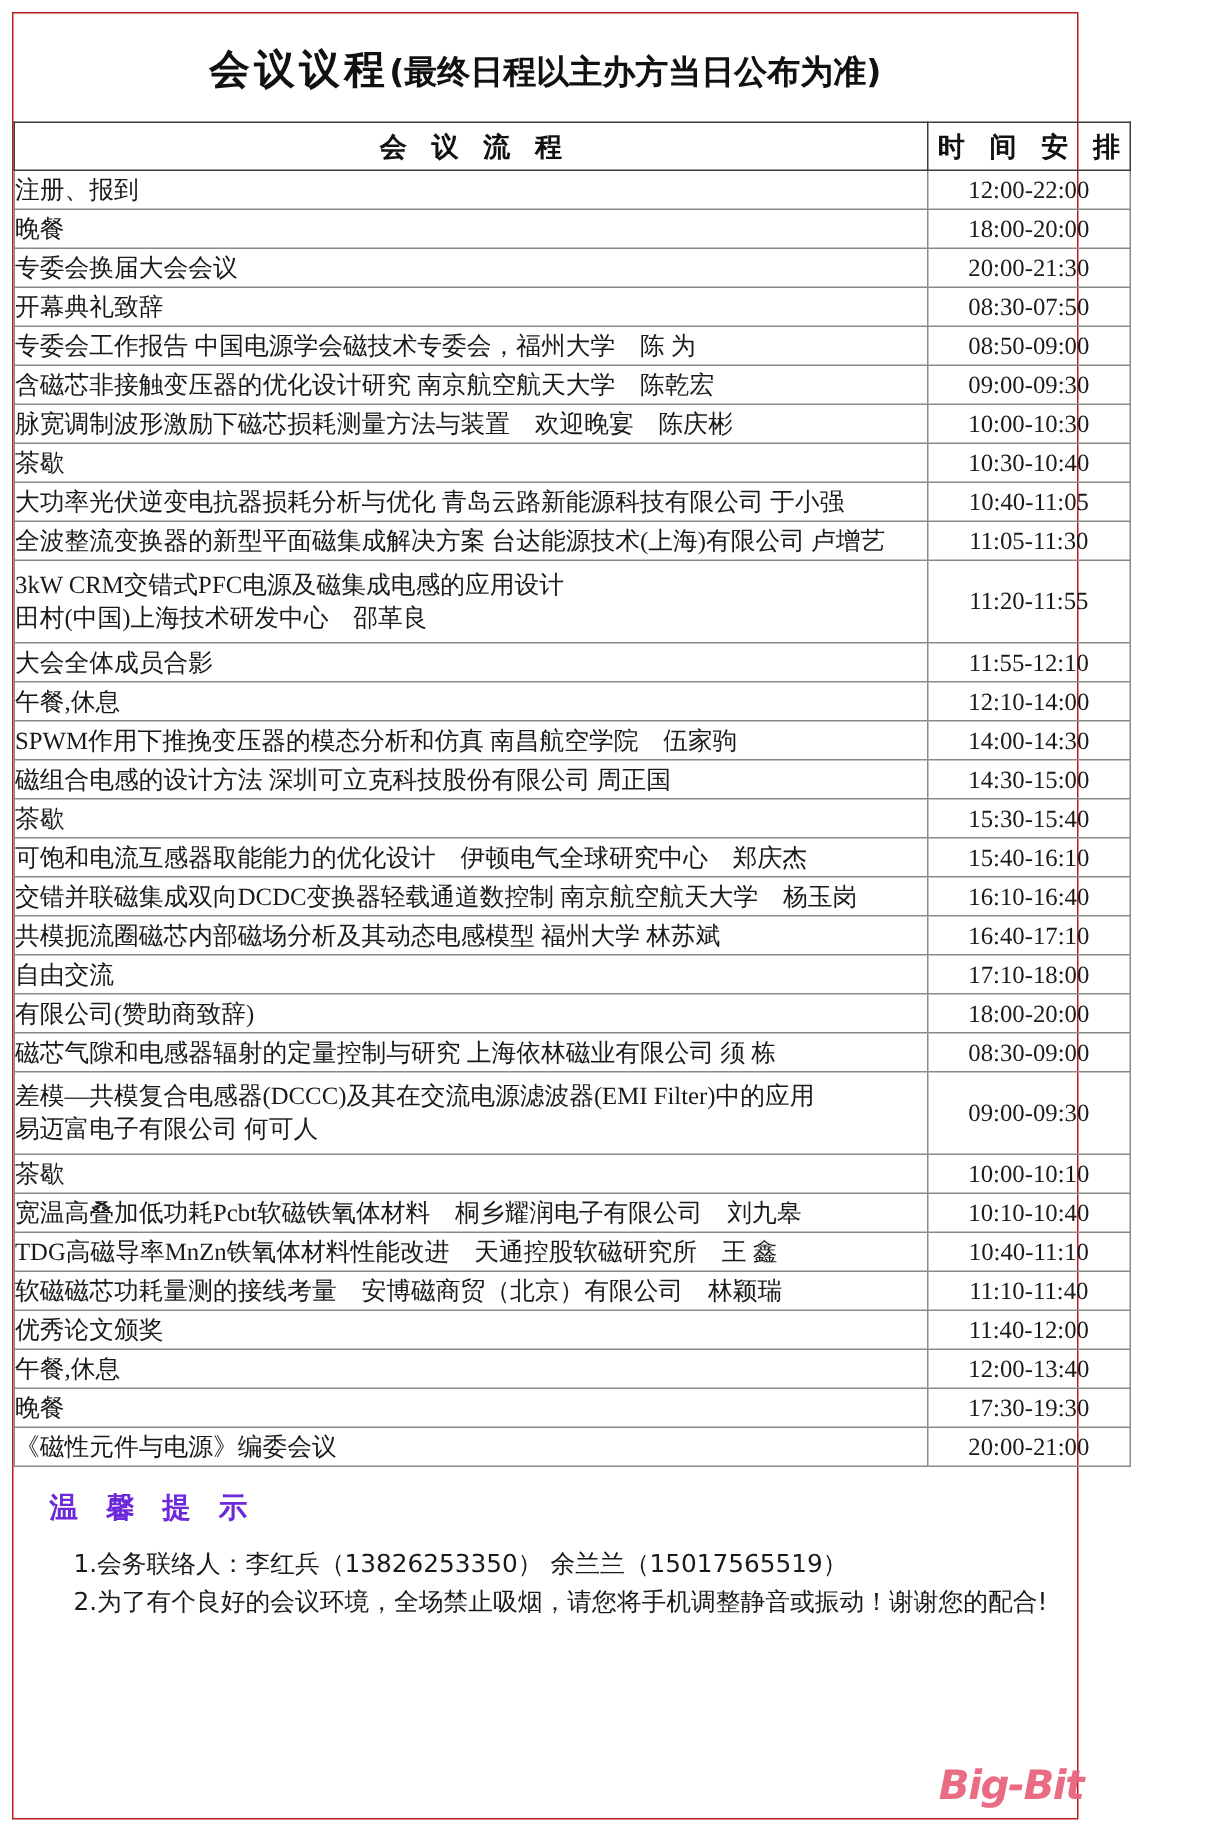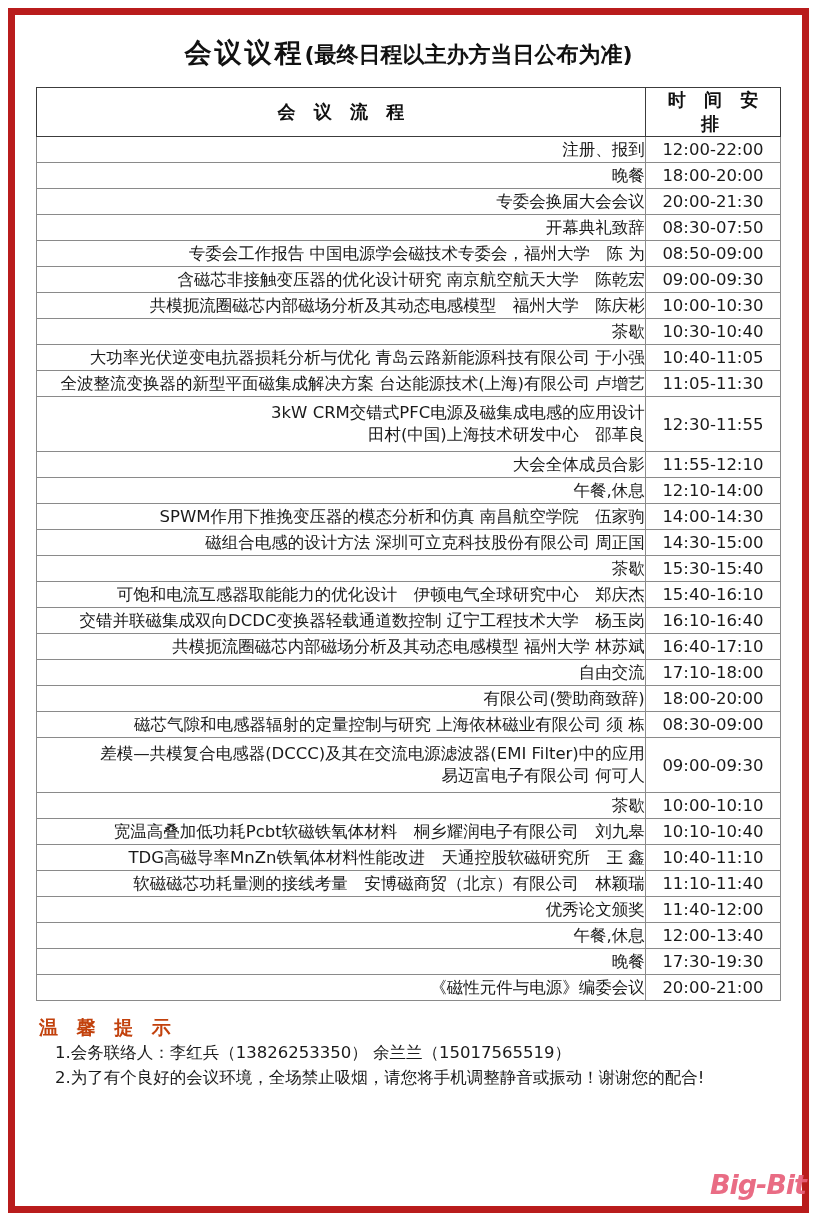--- a/index.html
+++ b/index.html
@@ -12,23 +12,23 @@
     height: 1221px;
     font-family: "DejaVu Sans", "Liberation Sans", sans-serif;
     color: #1a1a1a;
     position: relative;
     overflow: hidden;
   }
   #page {
     position: absolute;
     left: 8px;
     top: 8px;
-    width: 801px;
+    width: 711px;
     height: 1205px;
-    border: 7px solid #b91c1c;
+    border: 1px solid #b91c1c;
     box-sizing: border-box;
     background: #fff;
   }
   #page-title {
     text-align: center;
     font-size: 26px;
     font-weight: bold;
     letter-spacing: 0px;
     margin-top: 22px;
     margin-bottom: 0;
@@ -42,20 +42,21 @@
   #page-title .t-sub {
     font-size: 22px;
     letter-spacing: 0px;
   }
   #agenda-table {
     border-collapse: collapse;
     margin: 18px auto 0 auto;
     width: 745px;
     table-layout: fixed;
     border: 1.5px solid #3c3c3c;
+    font-family: Liberation Serif, serif;
   }
   #agenda-table th,
   #agenda-table td {
     border: 1px solid #8a8a8a;
     padding: 0;
     vertical-align: middle;
   }
   #agenda-table thead th {
     border-color: #3c3c3c;
     font-weight: bold;
@@ -64,21 +65,21 @@
     letter-spacing: 6px;
     text-indent: 6px;
     color: #111;
   }
   .col-flow   { width: 608px; }
   .col-time   { width: 135px; }
   td.cell-flow {
     font-size: 16.5px;
     line-height: 1.35;
     padding: 3px 0 3px 7px;
-    text-align: right;
+    text-align: left;
     letter-spacing: 0px;
     white-space: pre-line;
     color: #1a1a1a;
   }
   td.cell-time {
     font-size: 16.5px;
     text-align: center;
     padding: 3px 4px;
     letter-spacing: 0px;
     color: #1a1a1a;
@@ -88,22 +89,22 @@
   tr.row-single td.cell-time { height: 25px; }
   tr.row-double td.cell-flow,
   tr.row-double td.cell-time { height: 54px; }
   #notes {
     margin: 14px 0 0 24px;
   }
   #notes-title {
     font-size: 19px;
     font-weight: bold;
     letter-spacing: 6px;
-    color: #c2410c;
-    margin-bottom: 0;
+    color: #6d28d9;
+    margin-bottom: 13px;
   }
   .note-line {
     font-size: 16.5px;
     line-height: 1.5;
     color: #1a1a1a;
     margin-left: 16px;
   }
   #watermark {
     position: absolute;
     right: -4px;
@@ -158,39 +159,39 @@
         </tr>
         <tr class="row-single">
           <td class="cell-flow">专委会工作报告 中国电源学会磁技术专委会，福州大学　陈 为</td>
           <td class="cell-time">08:50-09:00</td>
         </tr>
         <tr class="row-single">
           <td class="cell-flow">含磁芯非接触变压器的优化设计研究 南京航空航天大学　陈乾宏</td>
           <td class="cell-time">09:00-09:30</td>
         </tr>
         <tr class="row-single">
-          <td class="cell-flow">共模扼流圈磁芯内部磁场分析及其动态电感模型　福州大学　陈庆彬</td>
+          <td class="cell-flow">脉宽调制波形激励下磁芯损耗测量方法与装置　欢迎晚宴　陈庆彬</td>
           <td class="cell-time">10:00-10:30</td>
         </tr>
         <tr class="row-single">
           <td class="cell-flow">茶歇</td>
           <td class="cell-time">10:30-10:40</td>
         </tr>
         <tr class="row-single">
           <td class="cell-flow">大功率光伏逆变电抗器损耗分析与优化 青岛云路新能源科技有限公司 于小强</td>
           <td class="cell-time">10:40-11:05</td>
         </tr>
         <tr class="row-single">
           <td class="cell-flow">全波整流变换器的新型平面磁集成解决方案 台达能源技术(上海)有限公司 卢增艺</td>
           <td class="cell-time">11:05-11:30</td>
         </tr>
         <tr class="row-double">
           <td class="cell-flow">3kW CRM交错式PFC电源及磁集成电感的应用设计
 田村(中国)上海技术研发中心　邵革良</td>
-          <td class="cell-time">12:30-11:55</td>
+          <td class="cell-time">11:20-11:55</td>
         </tr>
         <tr class="row-single">
           <td class="cell-flow">大会全体成员合影</td>
           <td class="cell-time">11:55-12:10</td>
         </tr>
         <tr class="row-single">
           <td class="cell-flow">午餐,休息</td>
           <td class="cell-time">12:10-14:00</td>
         </tr>
         <tr class="row-single">
@@ -203,21 +204,21 @@
         </tr>
         <tr class="row-single">
           <td class="cell-flow">茶歇</td>
           <td class="cell-time">15:30-15:40</td>
         </tr>
         <tr class="row-single">
           <td class="cell-flow">可饱和电流互感器取能能力的优化设计　伊顿电气全球研究中心　郑庆杰</td>
           <td class="cell-time">15:40-16:10</td>
         </tr>
         <tr class="row-single">
-          <td class="cell-flow">交错并联磁集成双向DCDC变换器轻载通道数控制 辽宁工程技术大学　杨玉岗</td>
+          <td class="cell-flow">交错并联磁集成双向DCDC变换器轻载通道数控制 南京航空航天大学　杨玉岗</td>
           <td class="cell-time">16:10-16:40</td>
         </tr>
         <tr class="row-single">
           <td class="cell-flow">共模扼流圈磁芯内部磁场分析及其动态电感模型 福州大学 林苏斌</td>
           <td class="cell-time">16:40-17:10</td>
         </tr>
         <tr class="row-single">
           <td class="cell-flow">自由交流</td>
           <td class="cell-time">17:10-18:00</td>
         </tr>

